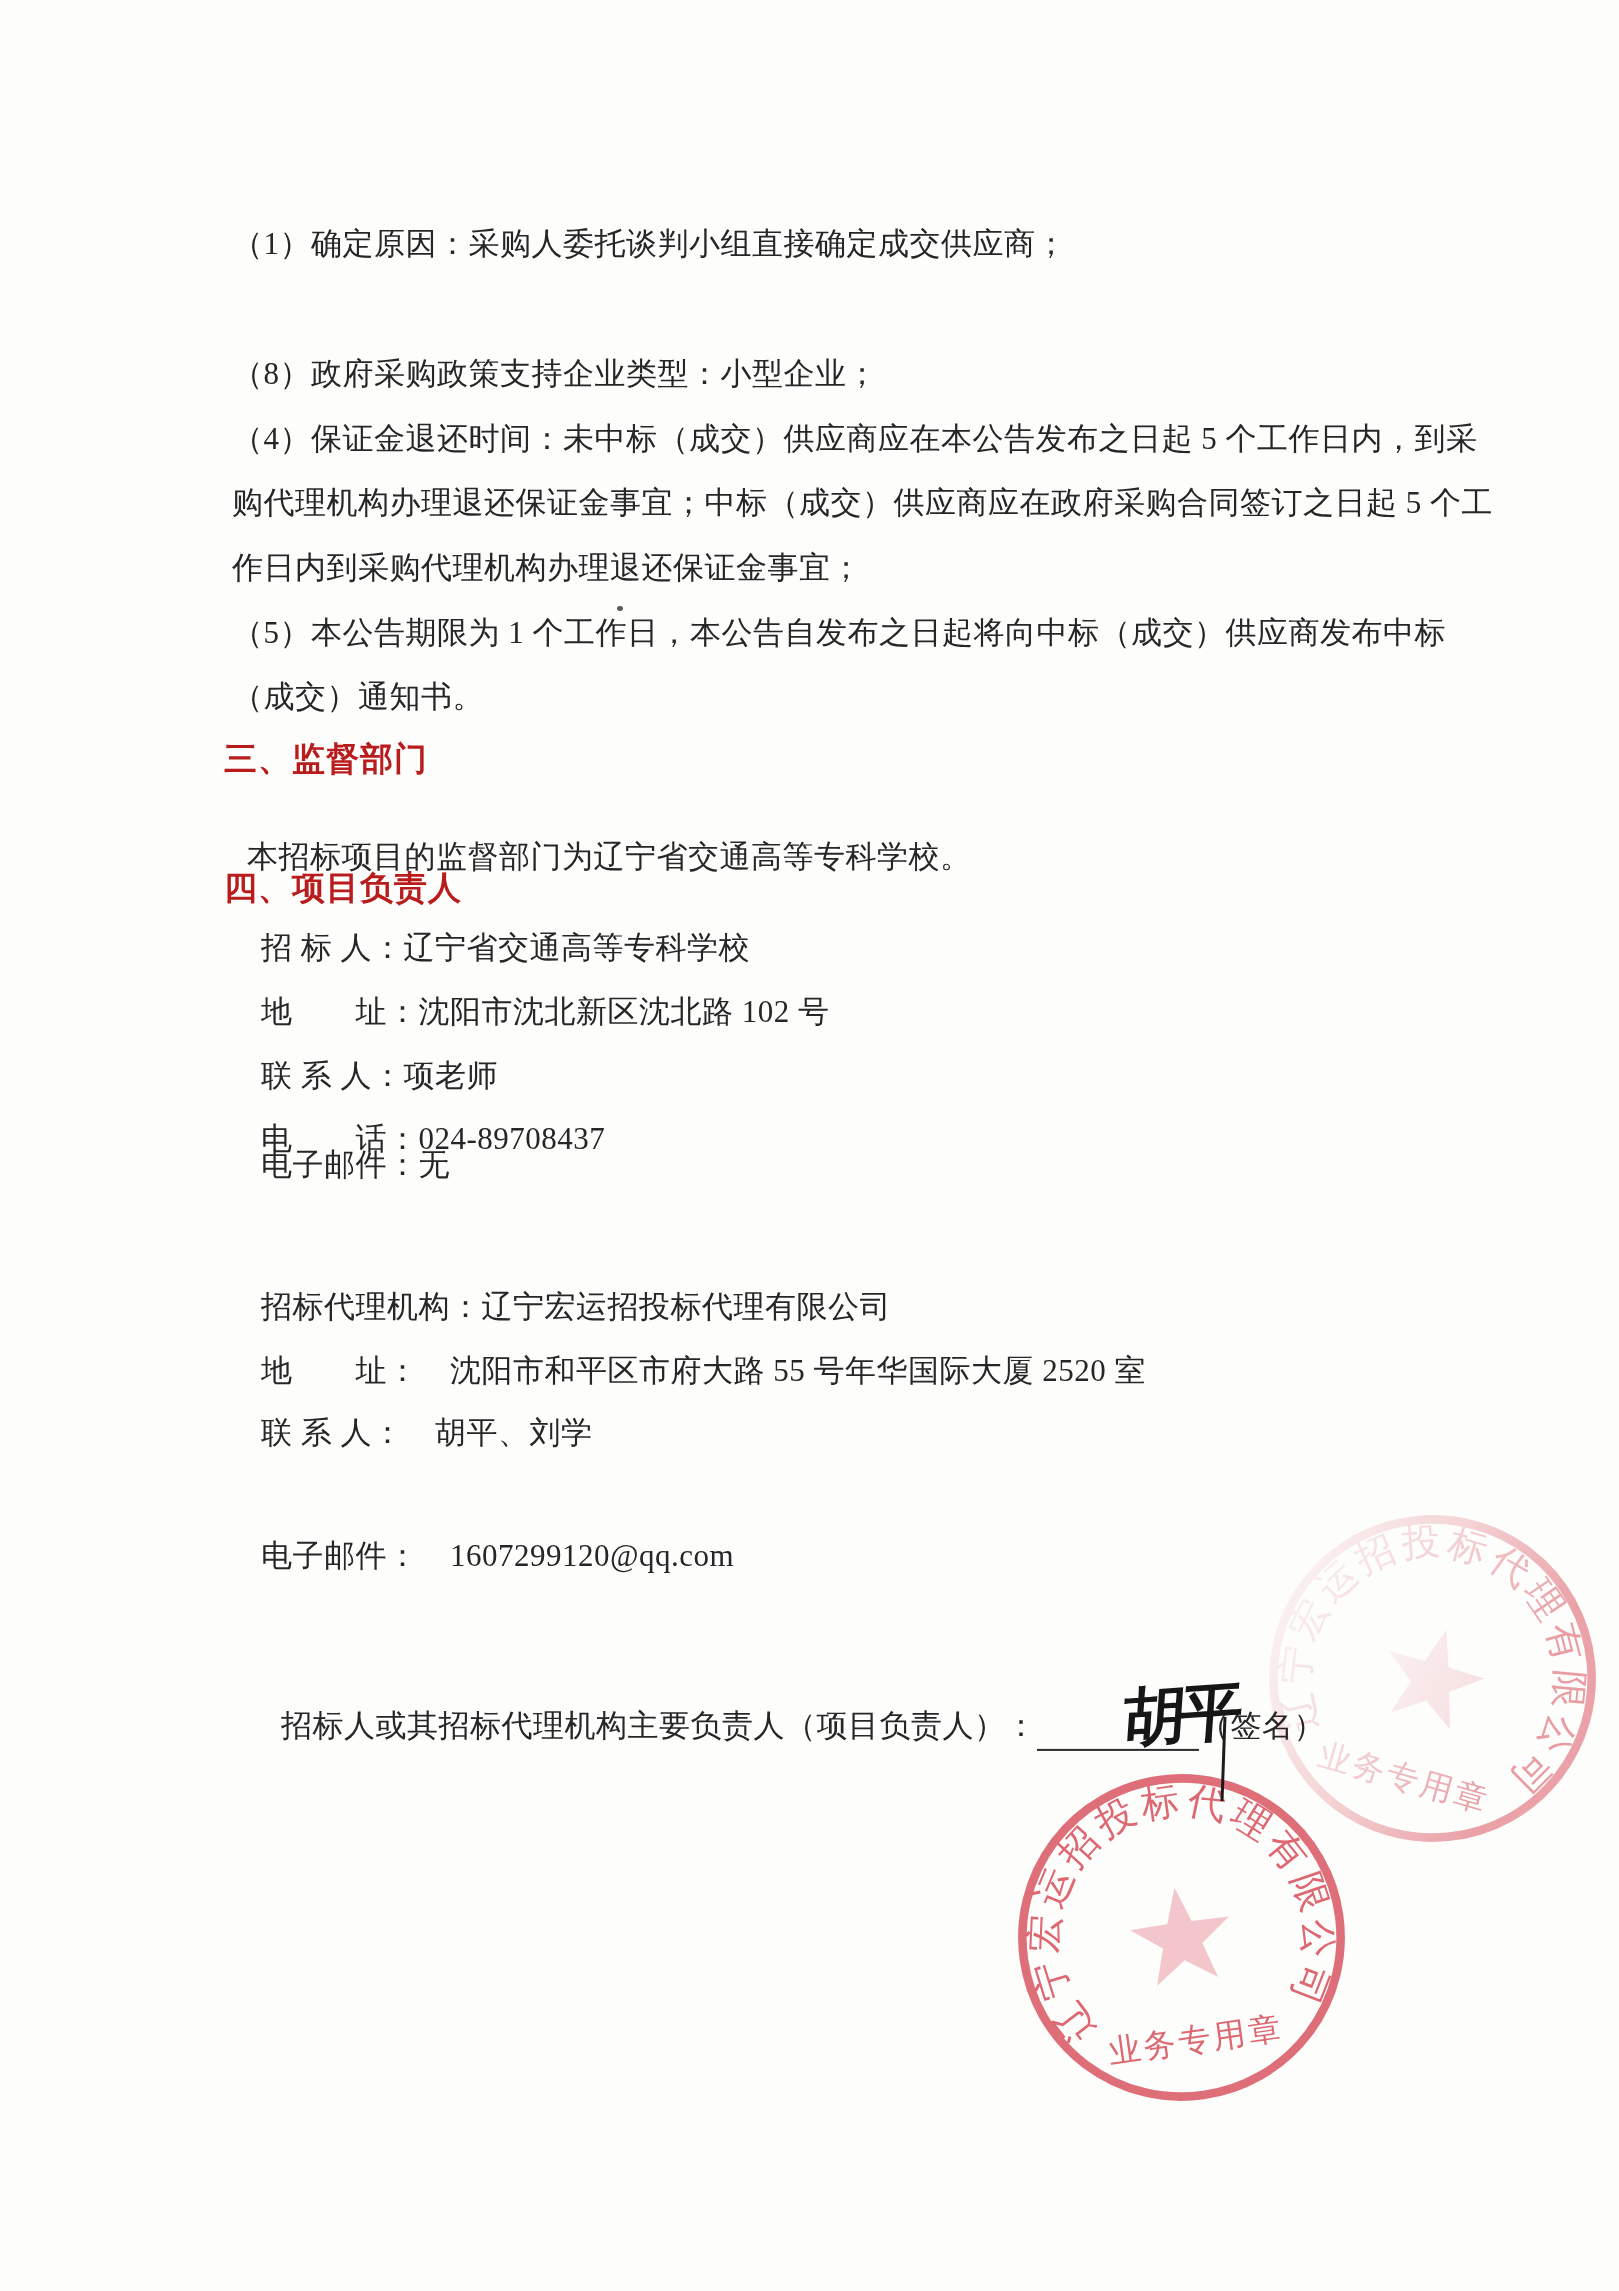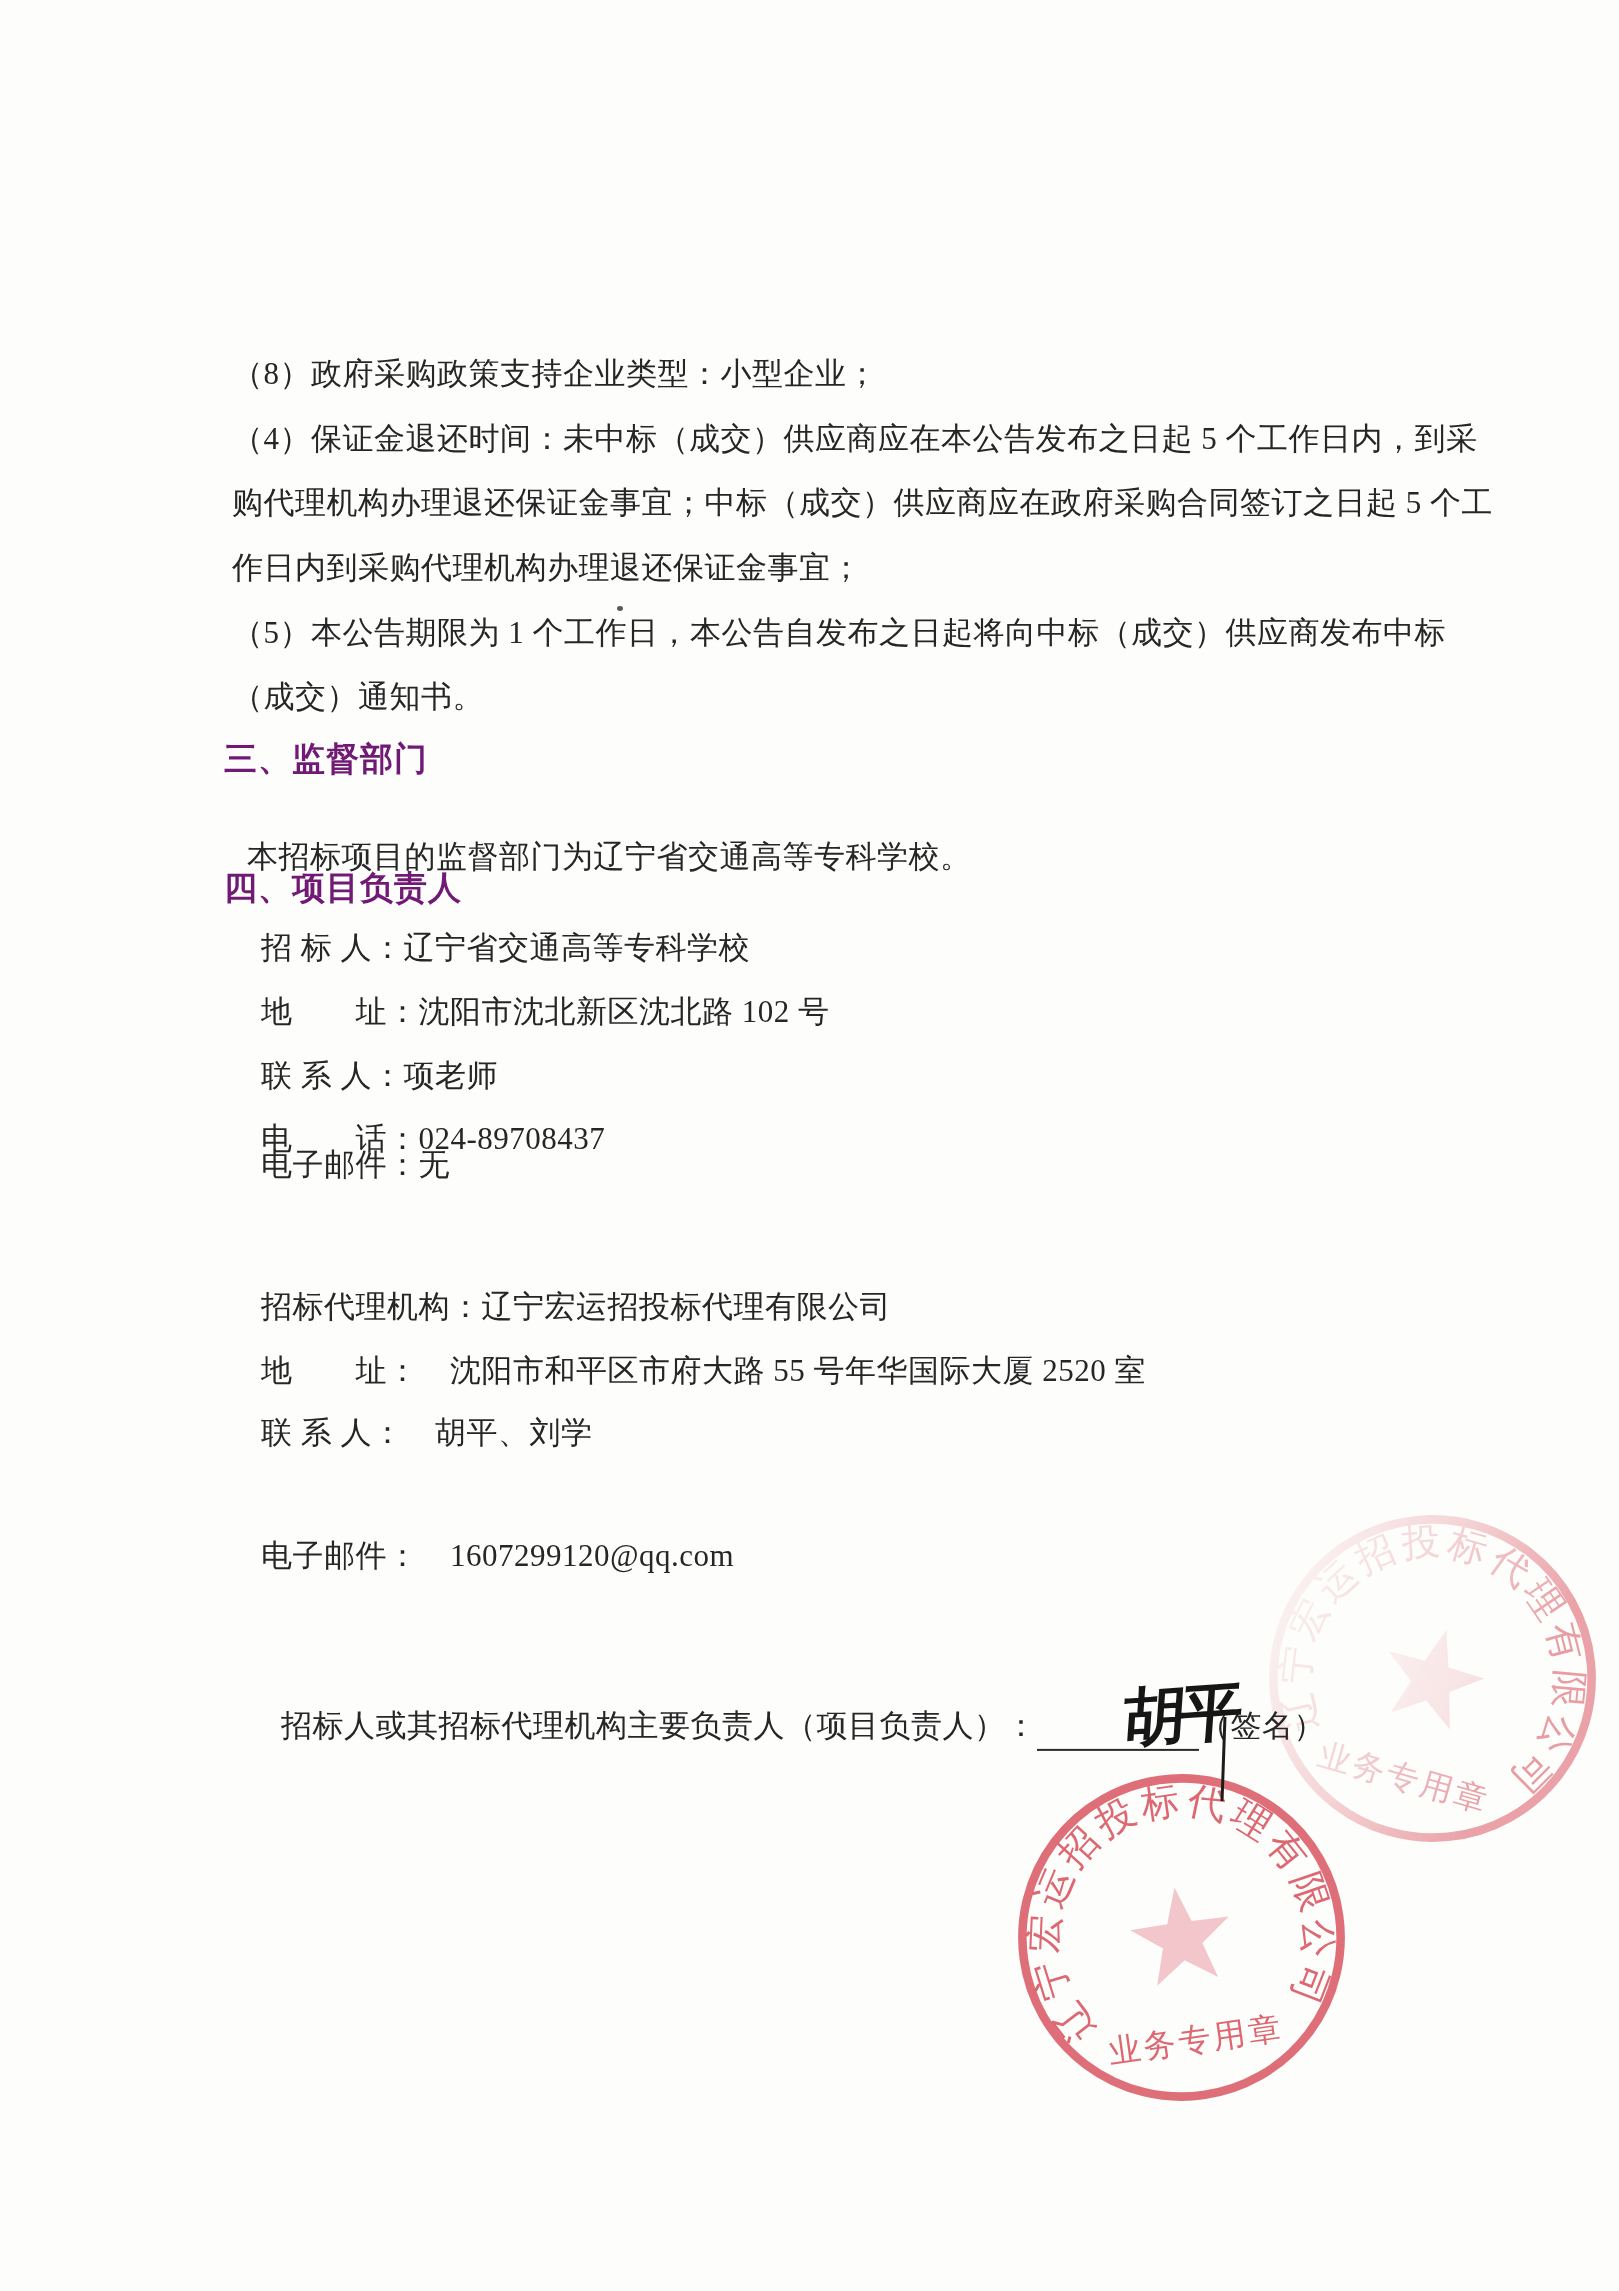--- a/index.html
+++ b/index.html
@@ -10,21 +10,21 @@
     color:#262626;
   }
   .line {
     position:absolute; left:232px; font-size:31px; line-height:41px;
     white-space:pre; letter-spacing:0.5px;
   }
   .indent1 { left:247px;margin-top:32px; }
   .contact { left:261px; }
   .heading {
     position:absolute; left:224px; font-size:33px; font-weight:700;
-    font-family:"Liberation Sans","DejaVu Sans",sans-serif; color:#701a75;
+    font-family:"Liberation Sans","DejaVu Sans",sans-serif; color:#b91c1c;
     letter-spacing:1px; white-space:pre;
   }
   .sig-row {
     position:absolute; display:flex; align-items:flex-end;
     font-size:31px; white-space:pre; letter-spacing:0.5px;
   }
   .sig-underline {
     display:inline-block; border-bottom:2.5px solid #2b2b2b;
     height:35px; transform:translateY(3.9px);
   }
@@ -62,20 +62,21 @@
   .stamp-bottom-text {
     font-family:"Liberation Sans","DejaVu Sans",sans-serif;
     font-size:34px; fill:#d9505c; letter-spacing:3px; text-anchor:middle; opacity:0.92;
   }
 </style>
 </head>
 <body>
 
 <div class="page">
 
+  <div class="line" style="top:223px">（1）确定原因：采购人委托谈判小组直接确定成交供应商；</div>
   <div class="line" style="top:353px">（8）政府采购政策支持企业类型：小型企业；</div>
   <div class="line" style="top:418px">（4）保证金退还时间：未中标（成交）供应商应在本公告发布之日起 5 个工作日内，到采</div>
   <div class="line" style="top:482px">购代理机构办理退还保证金事宜；中标（成交）供应商应在政府采购合同签订之日起 5 个工</div>
   <div class="line" style="top:547px">作日内到采购代理机构办理退还保证金事宜；</div>
   <div class="line" style="top:612px">（5）本公告期限为 1 个工作日，本公告自发布之日起将向中标（成交）供应商发布中标</div>
   <div class="line" style="top:676px">（成交）通知书。</div>
 
   <div class="heading" style="top:737px">三、监督部门</div>
   <div class="line indent1" style="top:804px">本招标项目的监督部门为辽宁省交通高等专科学校。</div>
 

